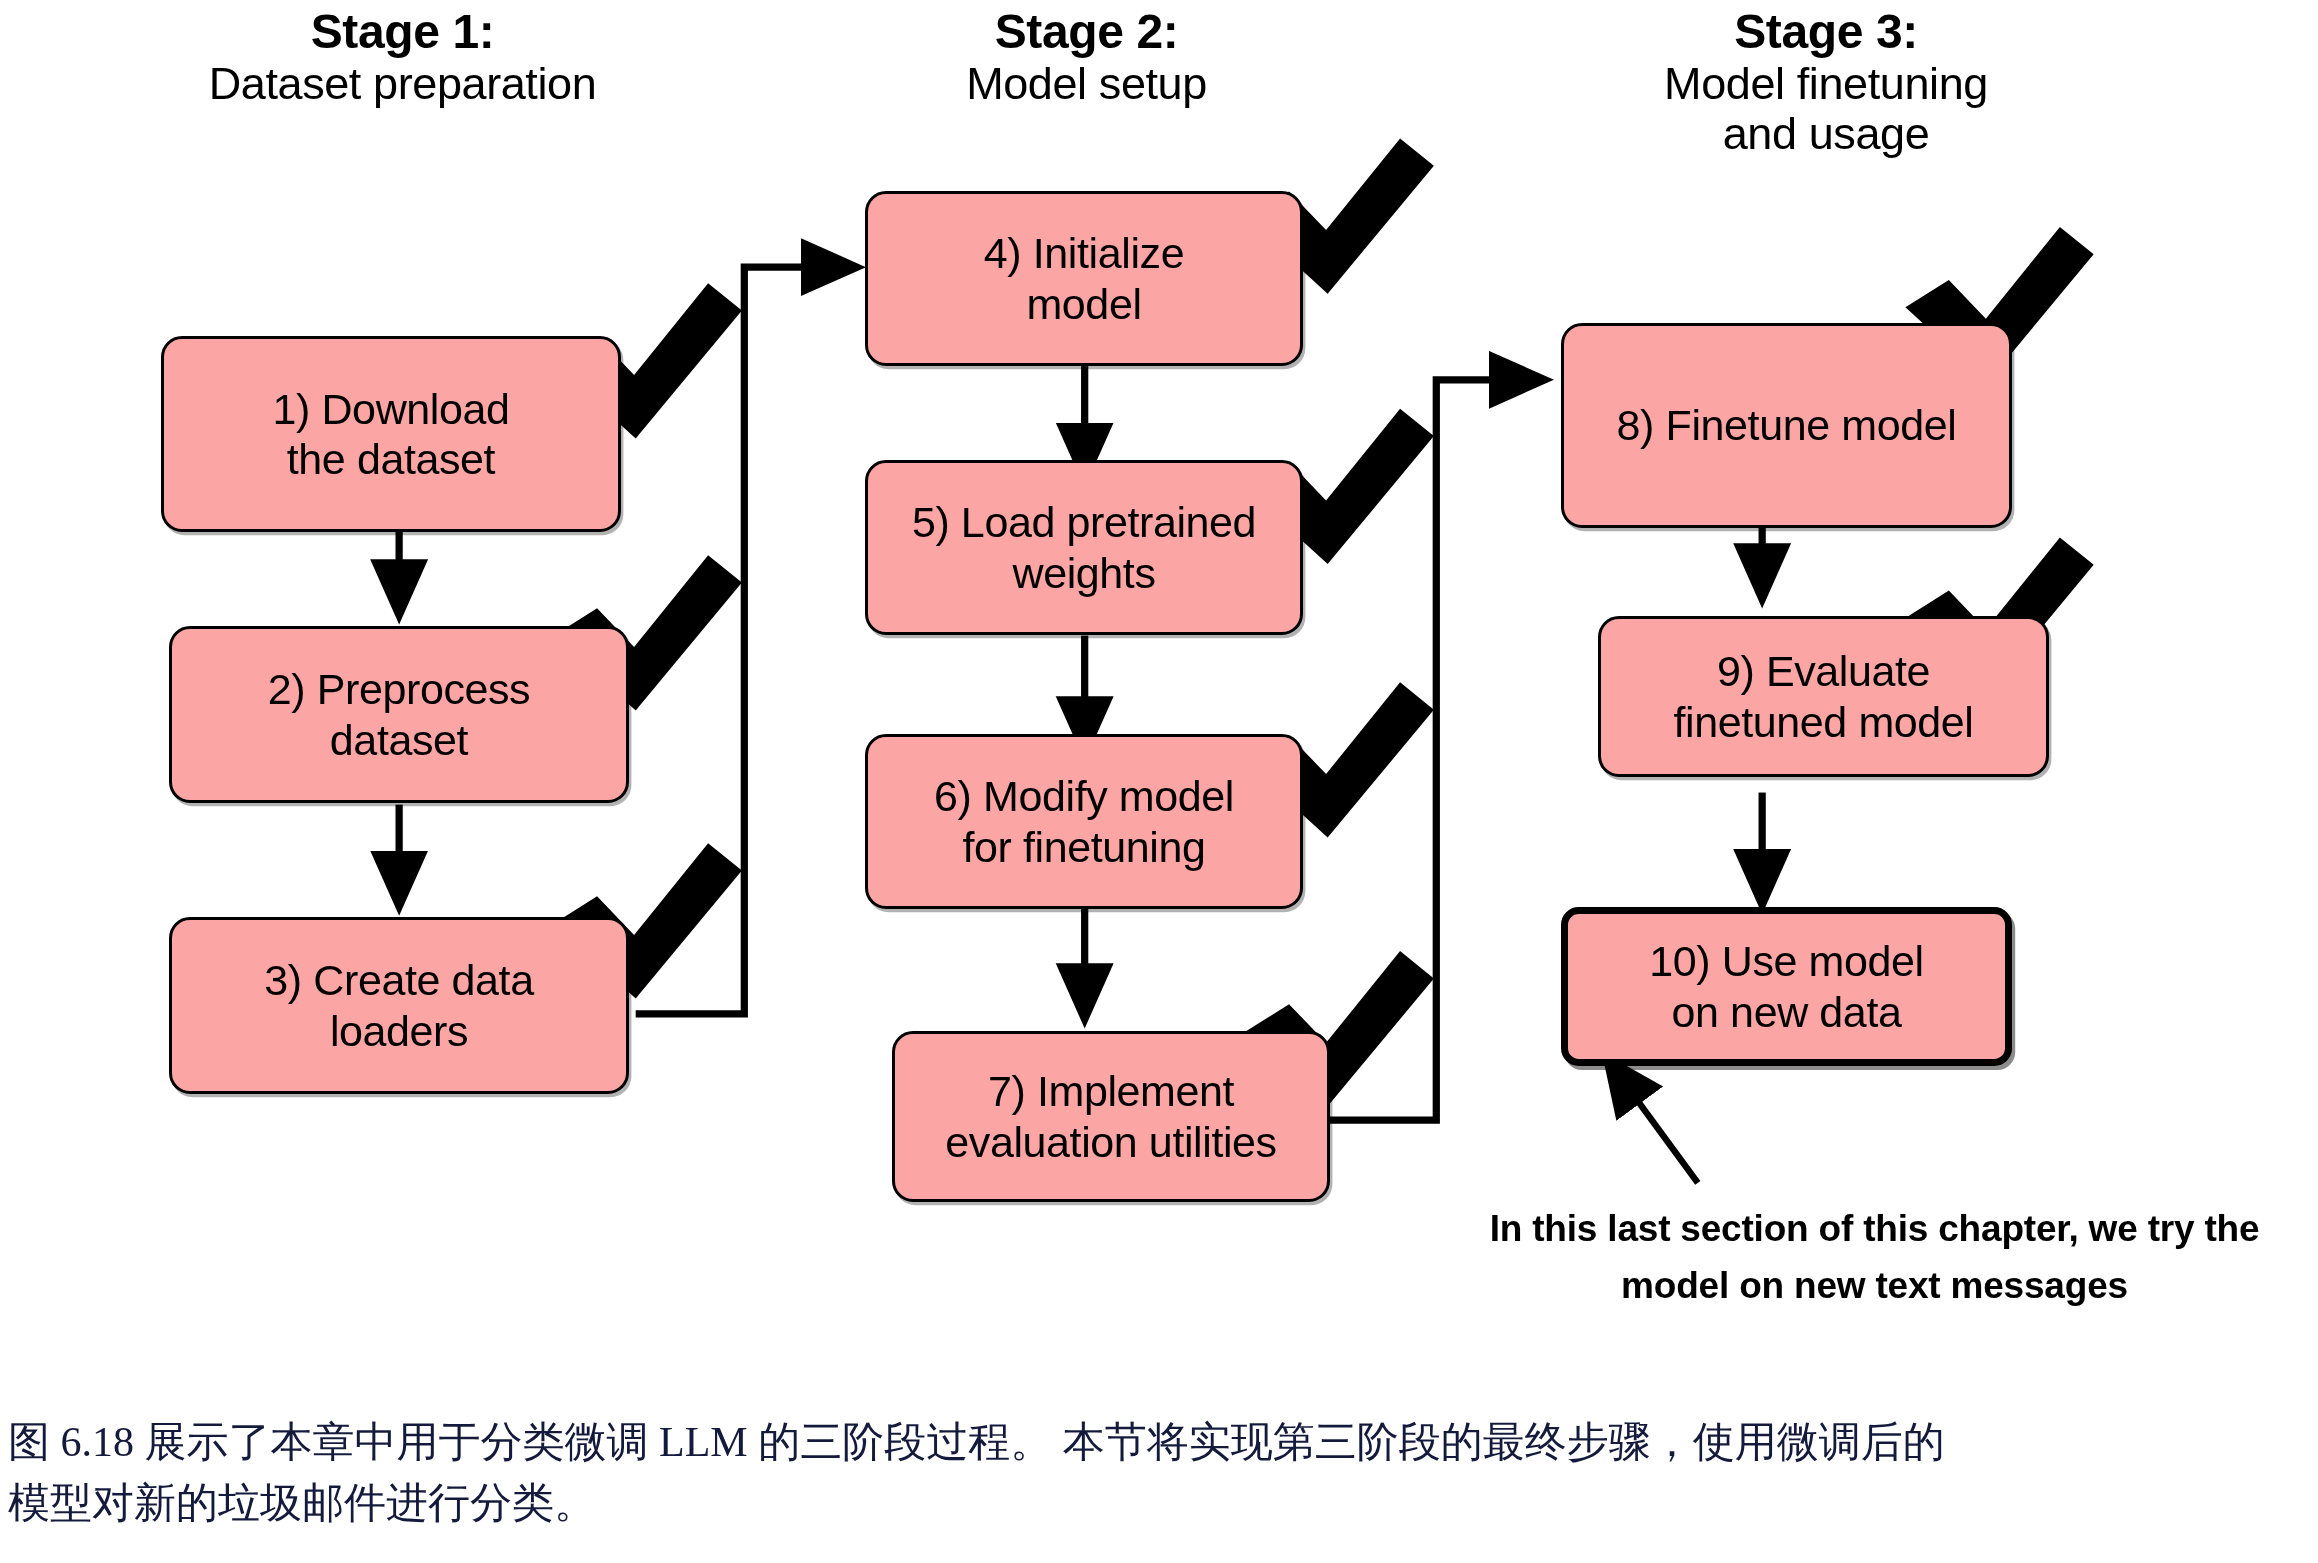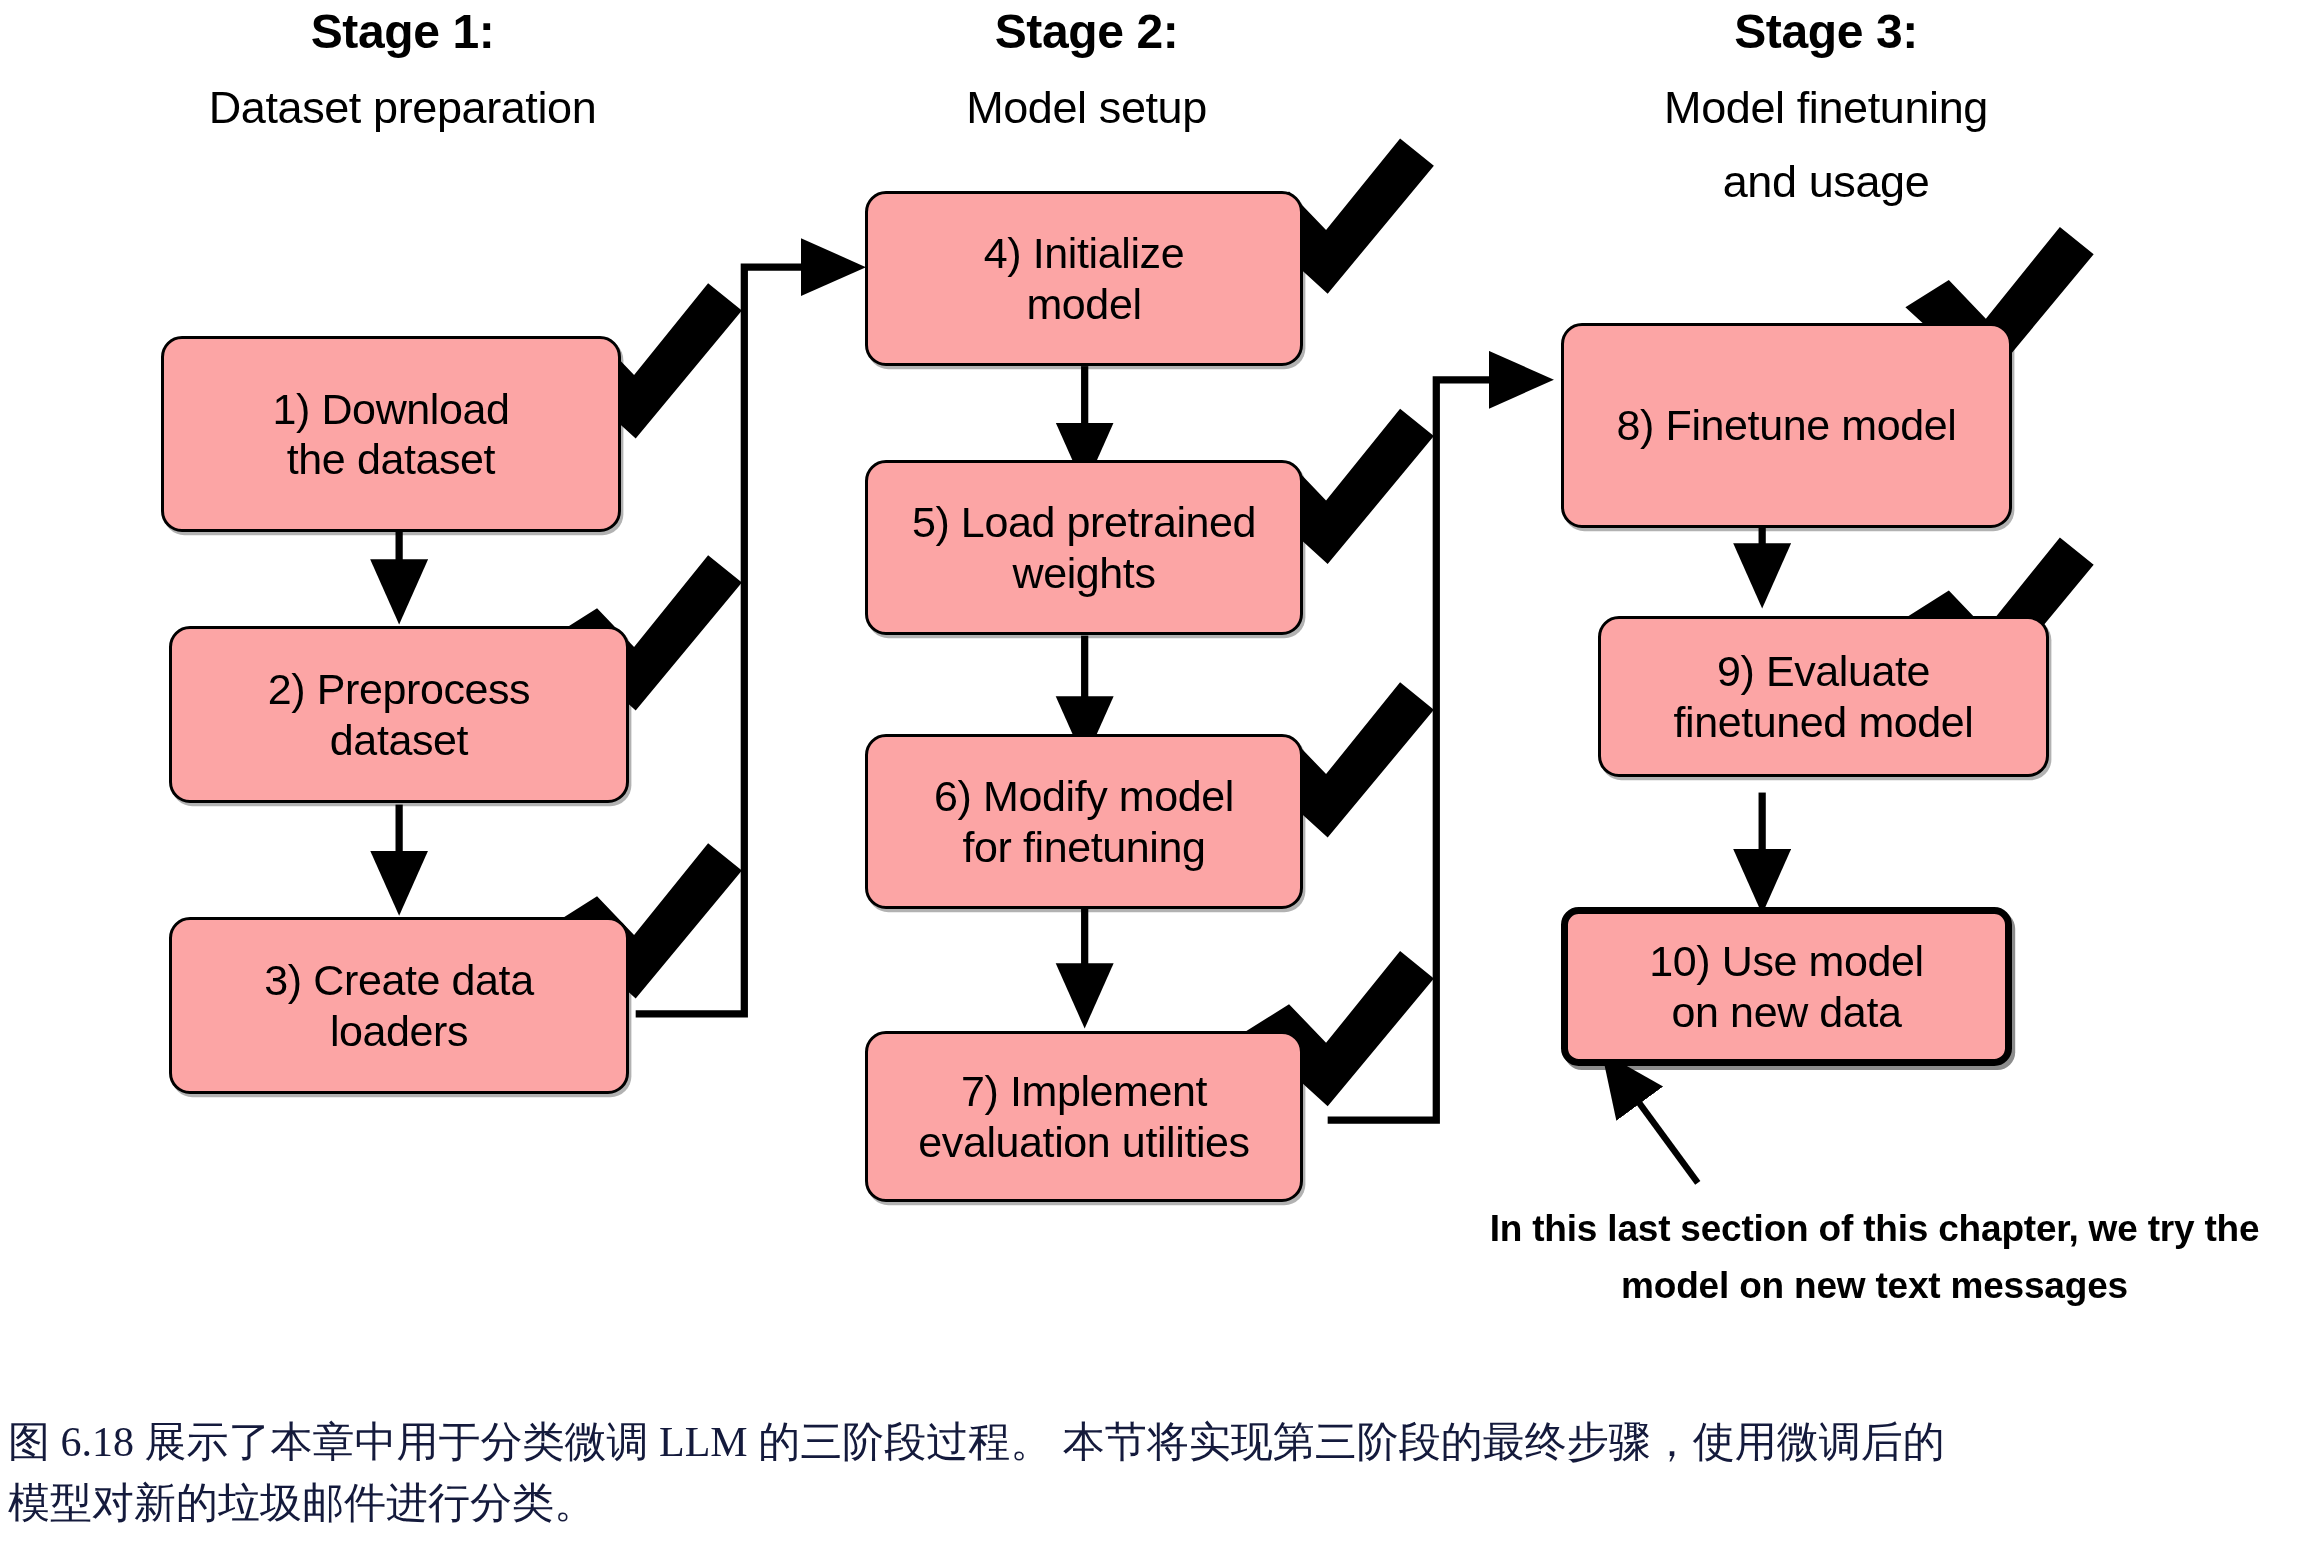--- a/index.html
+++ b/index.html
@@ -4,21 +4,21 @@
 <style>
   html,body{margin:0;padding:0;background:#ffffff;}
   body{width:2319px;height:1564px;position:relative;overflow:hidden;
        font-family:"Liberation Sans","DejaVu Sans",sans-serif;color:#000;}
 
   #diagram{position:absolute;left:0;top:0;width:2319px;height:1392px;}
   #svg-layer{position:absolute;left:0;top:0;width:2319px;height:1392px;}
 
   .stage-title{position:absolute;text-align:center;line-height:1.12;}
   .stage-title .t1{display:block;font-weight:bold;font-size:48px;letter-spacing:-0.4px;}
-  .stage-title .t2{display:block;font-weight:normal;font-size:45px;letter-spacing:-0.4px;margin-top:24px;}
+  .stage-title .t2{display:block;font-weight:normal;font-size:45px;letter-spacing:-0.4px;}
 
   .node{position:absolute;box-sizing:border-box;
         border:3.2px solid #000;border-radius:21px;background:#fca5a5;
         display:flex;align-items:center;justify-content:center;text-align:center;
         font-size:43px;line-height:1.17;letter-spacing:-0.4px;
         box-shadow:2.4px 3.2px 0 rgba(0,0,0,0.30);}
   .node.highlight{background:#fca5a5;border-width:7.2px;border-radius:17.7px;
                   box-shadow:3.2px 4px 0 rgba(0,0,0,0.45);}
   .node span{display:block;padding:0 8px;}
 
@@ -147,21 +147,21 @@
     </div>
   </div>
 
   <div class="node" style="left:865px;top:734px;width:438px;height:175px;">
     <div>
       <span>6) Modify model</span>
       <span>for finetuning</span>
     </div>
   </div>
 
-  <div class="node" style="left:865px;top:1031px;width:438px;height:171px;">
+  <div class="node" style="left:892px;top:1031px;width:438px;height:171px;">
     <div>
       <span>7) Implement</span>
       <span>evaluation utilities</span>
     </div>
   </div>
 
   <div class="node" style="left:1561px;top:323px;width:451px;height:205px;">
     <div>
       <span>8) Finetune model</span>
     </div>

